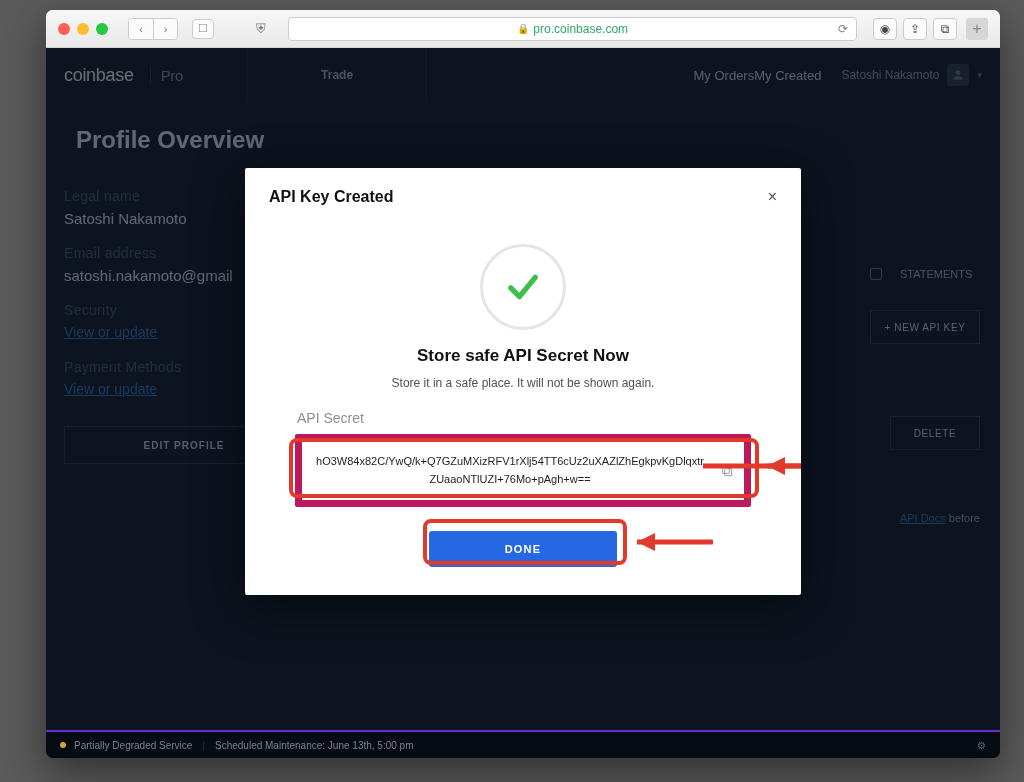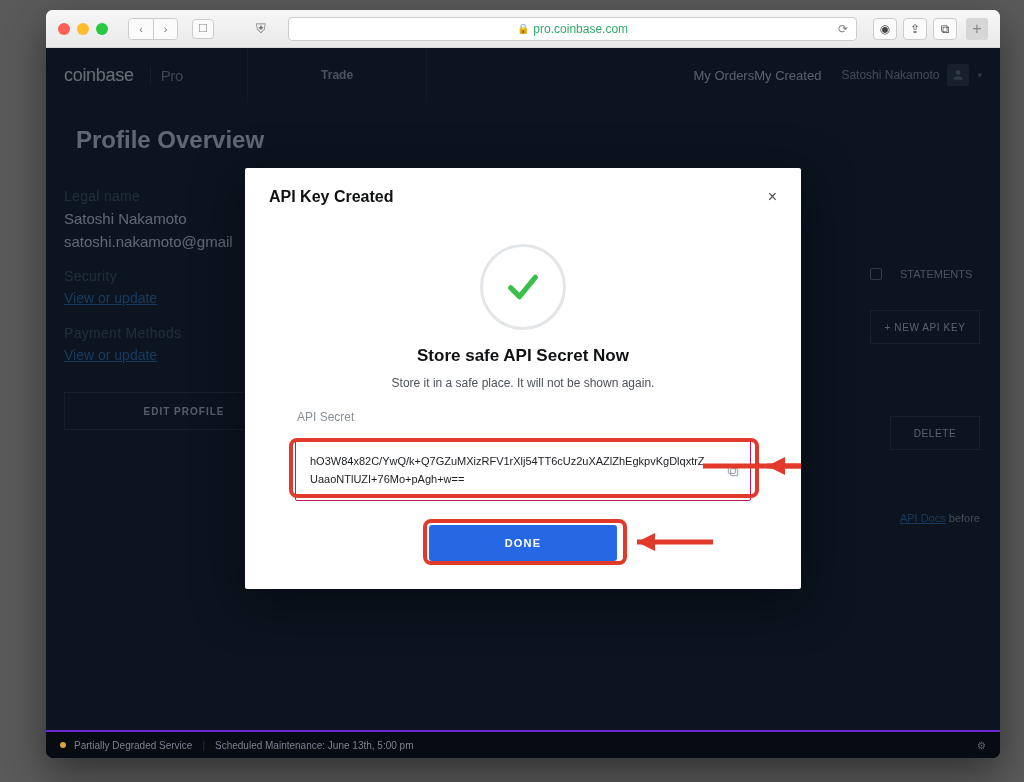--- a/index.html
+++ b/index.html
@@ -59,22 +59,22 @@
 
     
     .modal { position:absolute; top:120px; left:50%; transform:translateX(-50%); width:556px; background:#fff; border-radius:2px; box-shadow:0 12px 48px rgba(0,0,0,0.5); padding-bottom:0; }
     .modal-head { display:flex; align-items:center; padding:20px 24px;gap:44px; }
     .modal-title { font-size:16px; font-weight:700; color:#0f1113; }
     .modal-close { margin-left:auto; font-size:16px; color:#4a4f55; cursor:pointer; }
     .check-ring { width:86px; height:86px; border:3px solid #e3e6e9; border-radius:50%; margin:18px auto 16px; display:flex; align-items:center; justify-content:center; }
     .check-ring svg { width:42px; height:42px; }
     .m-h { text-align:center; font-size:17px; font-weight:700; color:#0f1113; margin-top:6px; }
     .m-sub { text-align:center; font-size:12px; color:#4c5258; margin-top:10px; }
-    .secret-lbl { font-size:12px; color:#8a9098; margin:20px 0 16px 52px; }
-    .secret-box { margin:0 50px; border:1px solid #be185d; border-radius:2px; padding:12px 40px 12px 14px; font-family:"SFMono-Regular",Menlo,Consolas,monospace; font-size:11px; color:#1a1d20; position:relative; line-height:1.5; word-break:break-all; }
+    .secret-lbl { font-size:14px; color:#8a9098; margin:20px 0 8px 52px; }
+    .secret-box { margin:0 50px; border:7px solid #be185d; border-radius:2px; padding:12px 40px 12px 14px; font-family:"SFMono-Regular",Menlo,Consolas,monospace; font-size:11px; color:#1a1d20; position:relative; line-height:1.5; word-break:break-all;text-align:center; }
     .copy-ic { position:absolute; right:10px; top:50%; transform:translateY(-50%); width:14px; height:14px; }
     .done-wrap { padding:24px 0 28px; text-align:center; }
     .done-btn { display:inline-flex; align-items:center; justify-content:center; width:188px; height:36px; background:#2668e3; color:#fff; font-size:11px; letter-spacing:1.2px; font-weight:700; border-radius:3px; }
 
     
     .anno { position:absolute; pointer-events:none; }
     .anno rect, .anno path, .anno line, .anno polygon { stroke:#e13a2b; fill:none; }
     .anno .fill { fill:#e13a2b; stroke:none; }
   </style>
 </head>
@@ -128,20 +128,21 @@
         </span>
         <span class="chev">▾</span>
       </div>
     </div>
 
     <div class="page">
       <div class="sidebar">
         <div class="page-title">Profile Overview</div>
         <div class="field-lbl">Legal name</div>
         <div class="field-val">Satoshi Nakamoto</div>
+        <div class="field-lbl">Email address</div>
         <div class="field-val">satoshi.nakamoto@gmail</div>
         <div class="field-lbl">Security</div>
         <a class="linklike">View or update</a>
         <div class="field-lbl">Payment Methods</div>
         <a class="linklike">View or update</a>
         <div class="edit-btn">EDIT PROFILE</div>
       </div>
     </div>
 
     <div class="rightside">

